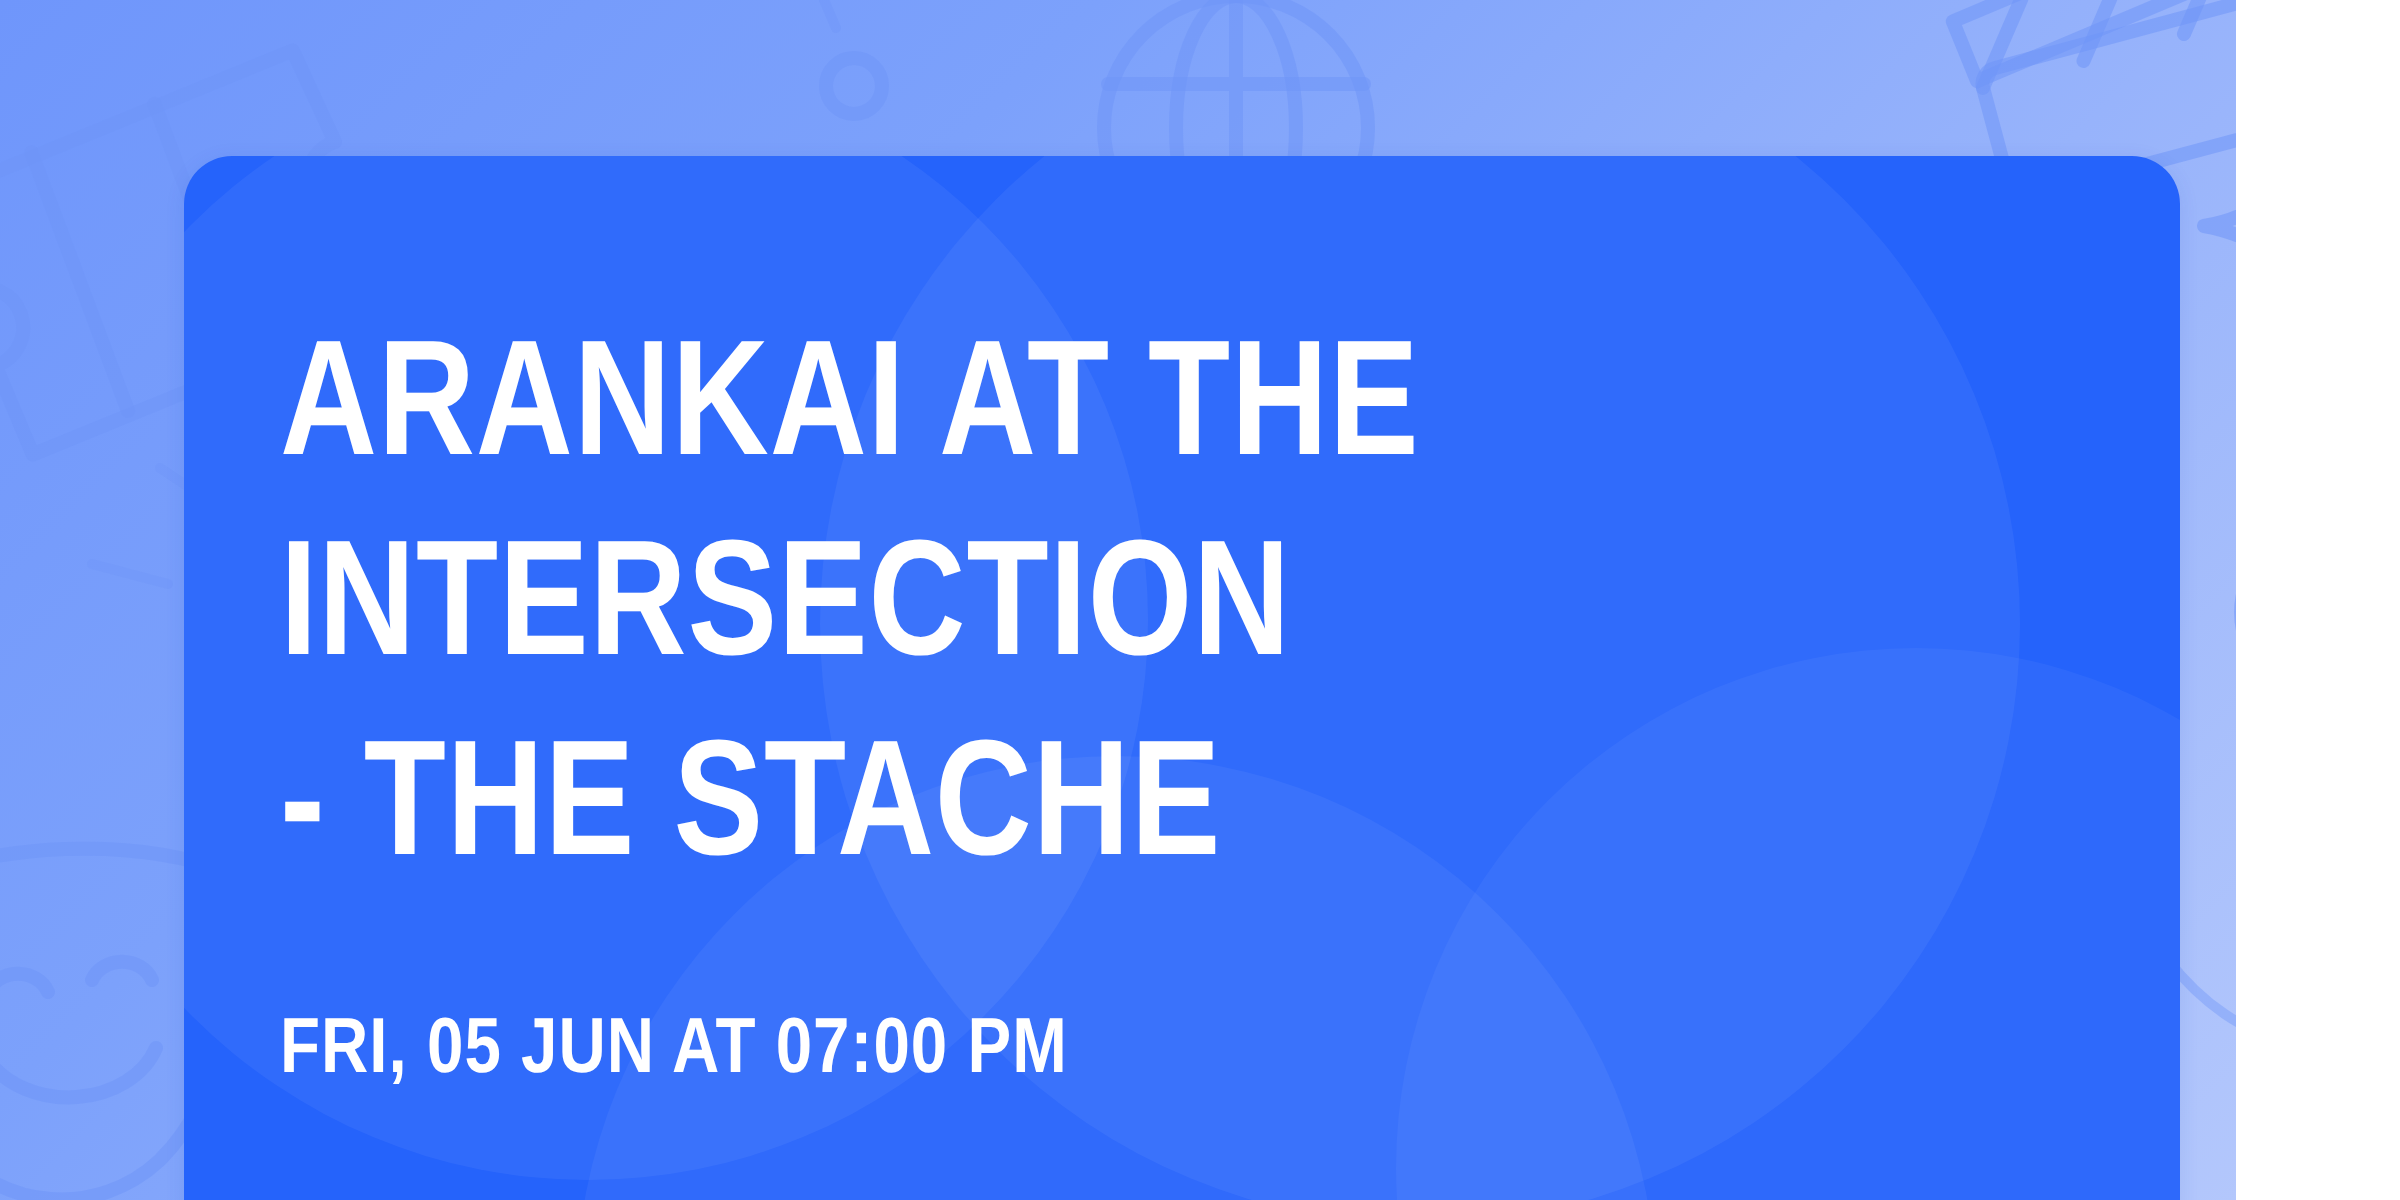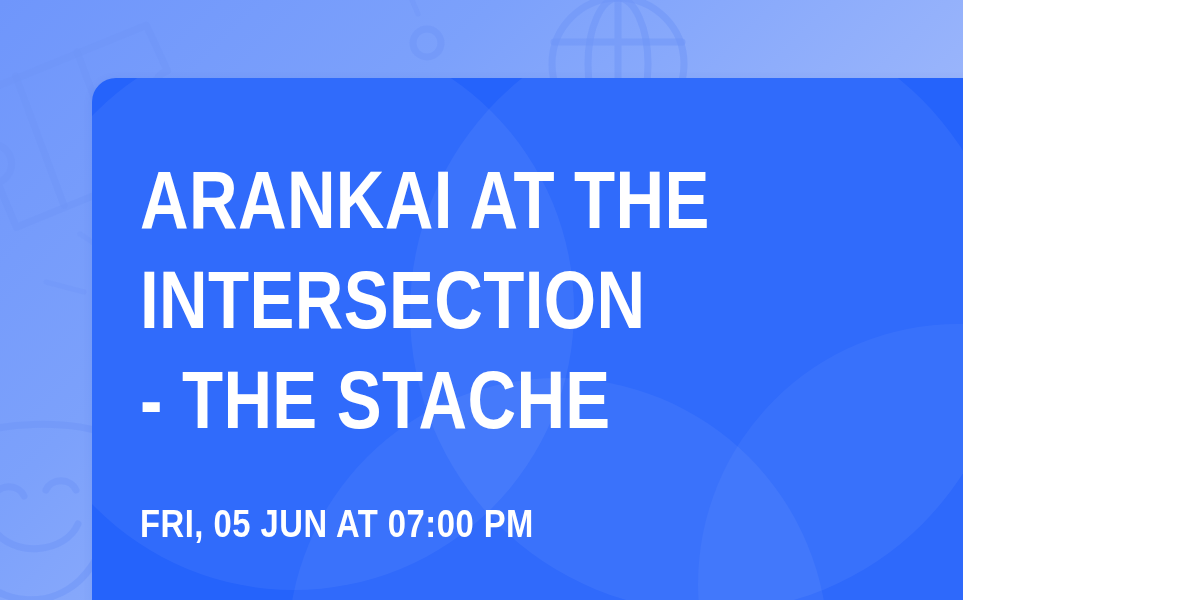--- a/index.html
+++ b/index.html
@@ -5,21 +5,21 @@
   html, body {
     margin: 0;
     padding: 0;
     background: #ffffff;
   }
   body {
     font-family: "Liberation Sans", sans-serif;
   }
   .stage {
     position: relative;
-    width: 963px;
+    width: 1118px;
     height: 600px;
     overflow: hidden;
   }
 
   
   .bg {
     position: absolute;
     inset: 0;
     background: linear-gradient(135deg, #6f96fb 0%, #7ca1fb 32%, #9ab5fb 68%, #b3c7fc 100%);
   }

